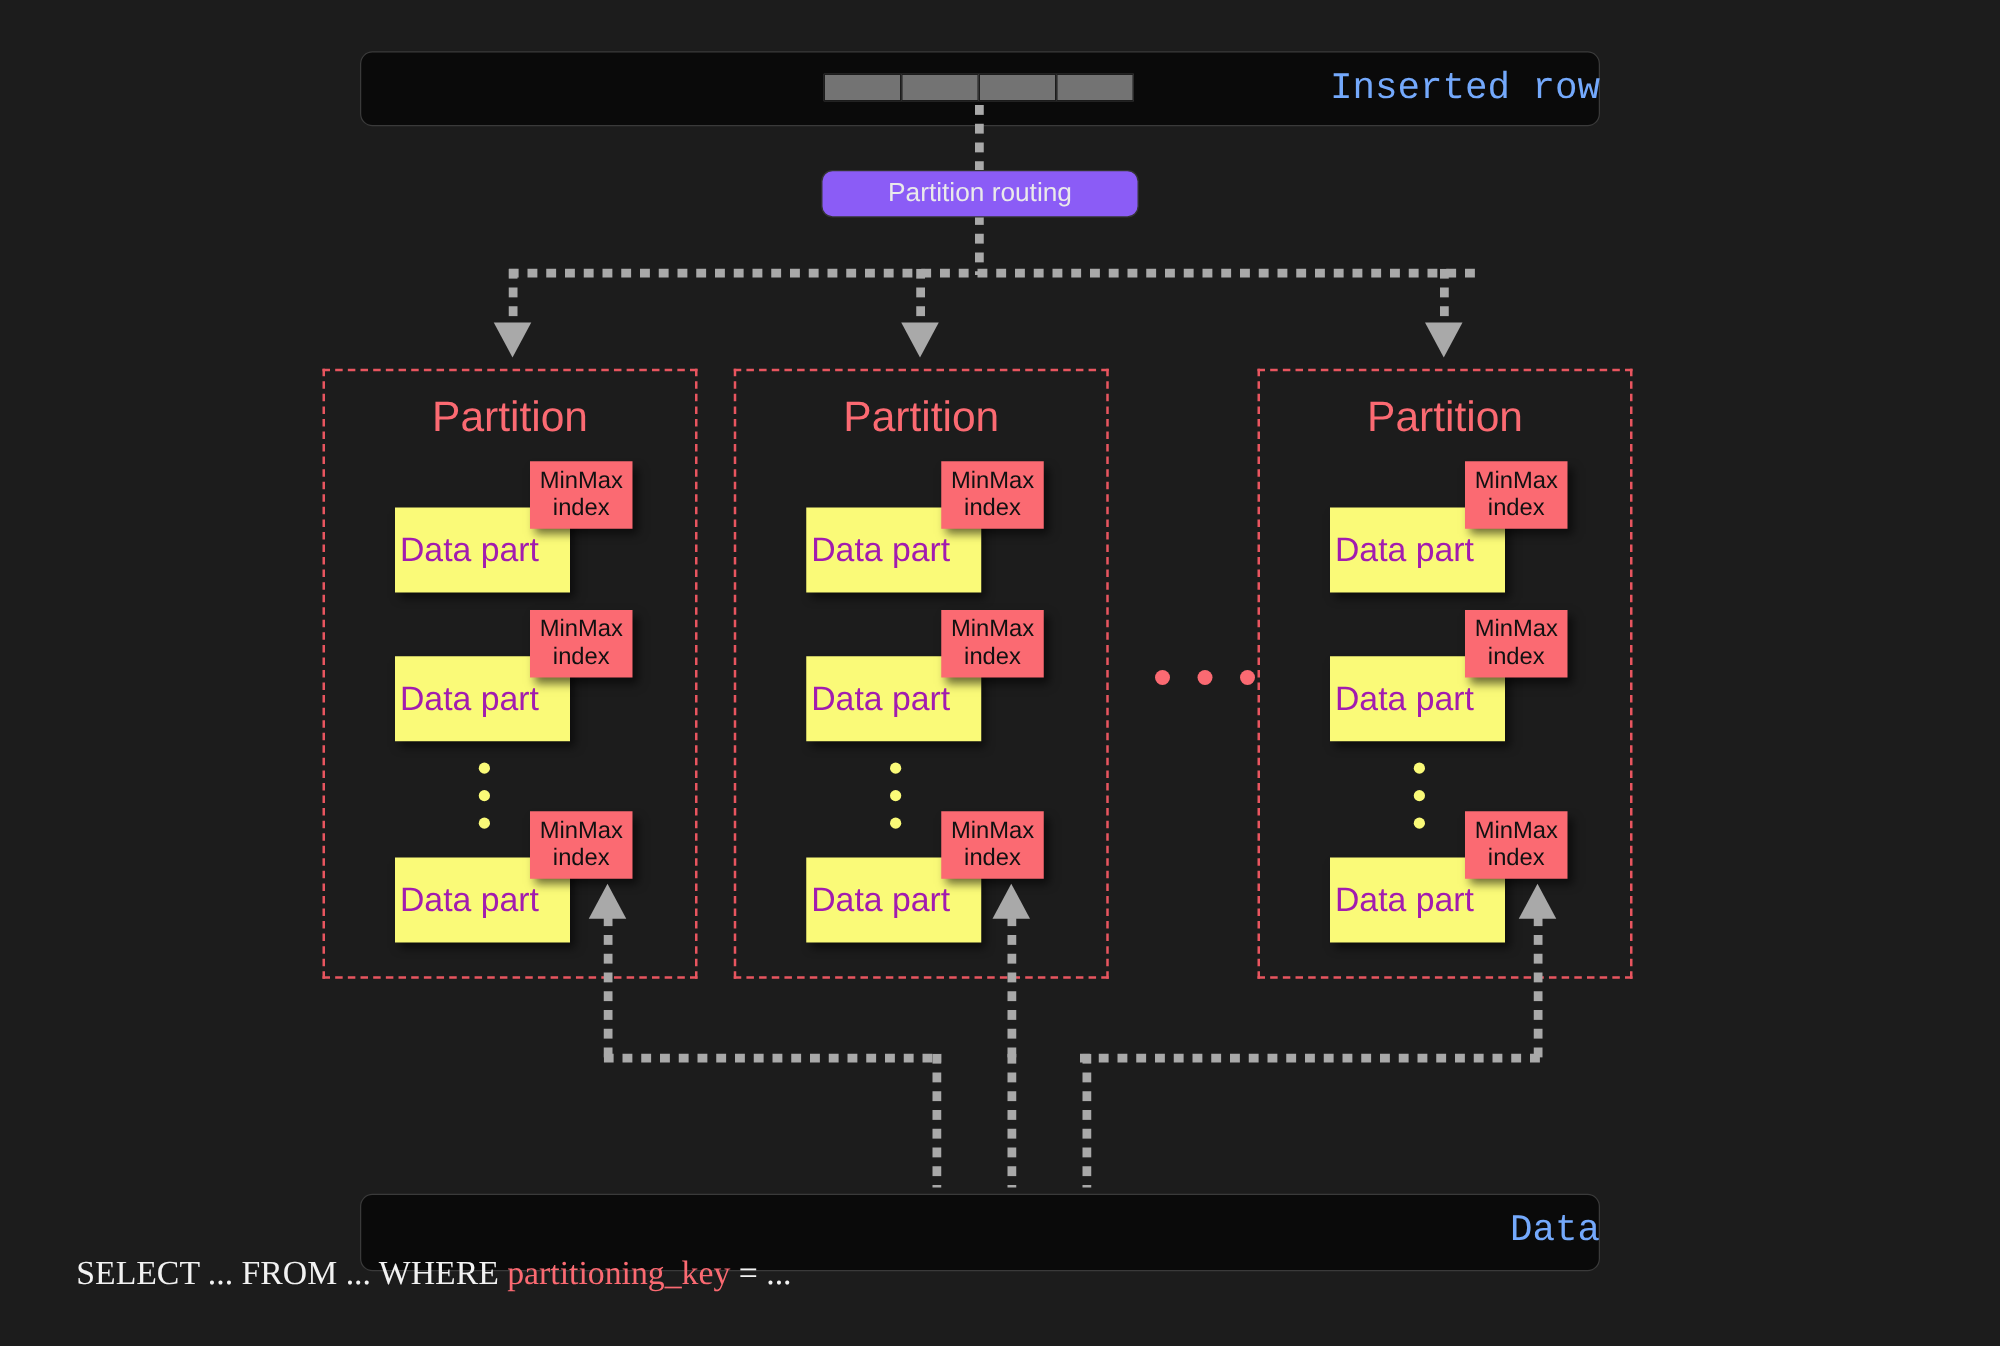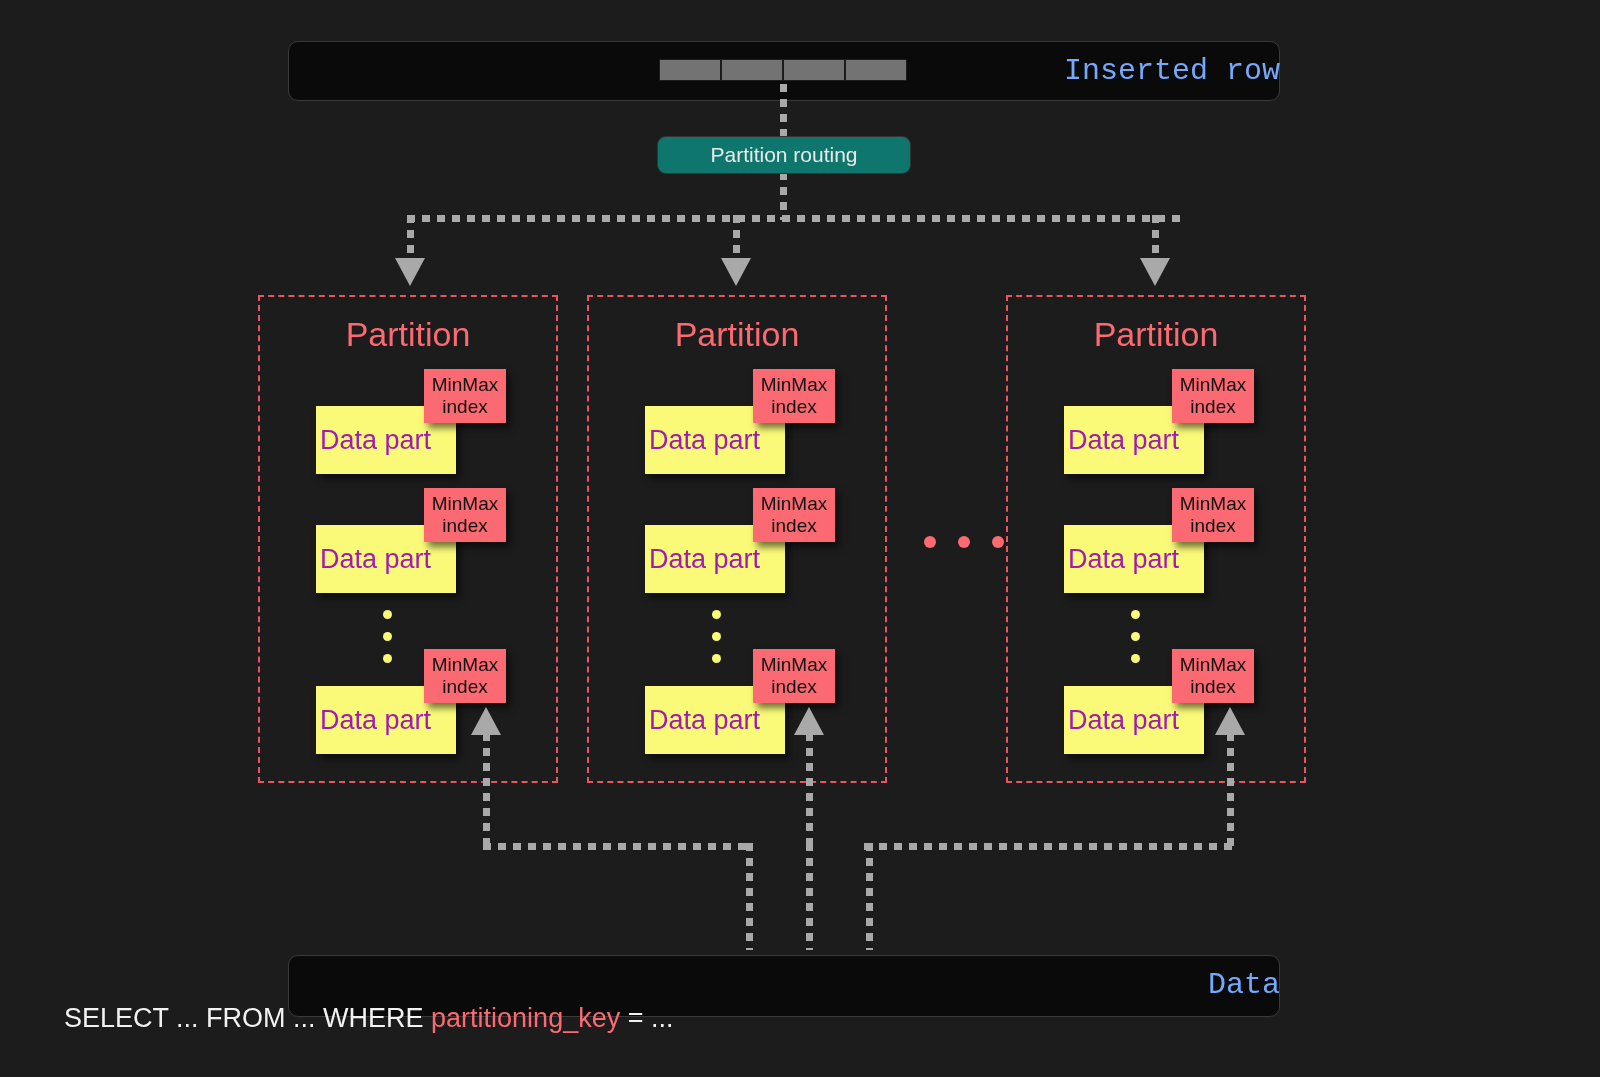--- a/index.html
+++ b/index.html
@@ -37,32 +37,32 @@
     width:62px;height:22px;
     background:#737373;
     border:1px solid #1c1c1c;
     box-sizing:border-box;
   }
 
   
   .query-text{
     position:absolute;
     left:34px;
-    font-family:Liberation Sans, sans-serif;
+    font-family:Liberation Serif, serif;
     font-size:27px;
     color:#f2f2f2;
     white-space:pre;
     letter-spacing:0px;
   }
   .query-text .key{color:#fb6a72;}
 
   
   .chip{
     position:absolute;
-    background:#0f766e;
+    background:#8b5cf6;
     border:1px solid #343434;
     border-radius:9px;
     box-sizing:border-box;
     display:flex;align-items:center;justify-content:center;
     color:#eaeaea;
     font-size:21px;
     z-index:6;
   }
 
   

